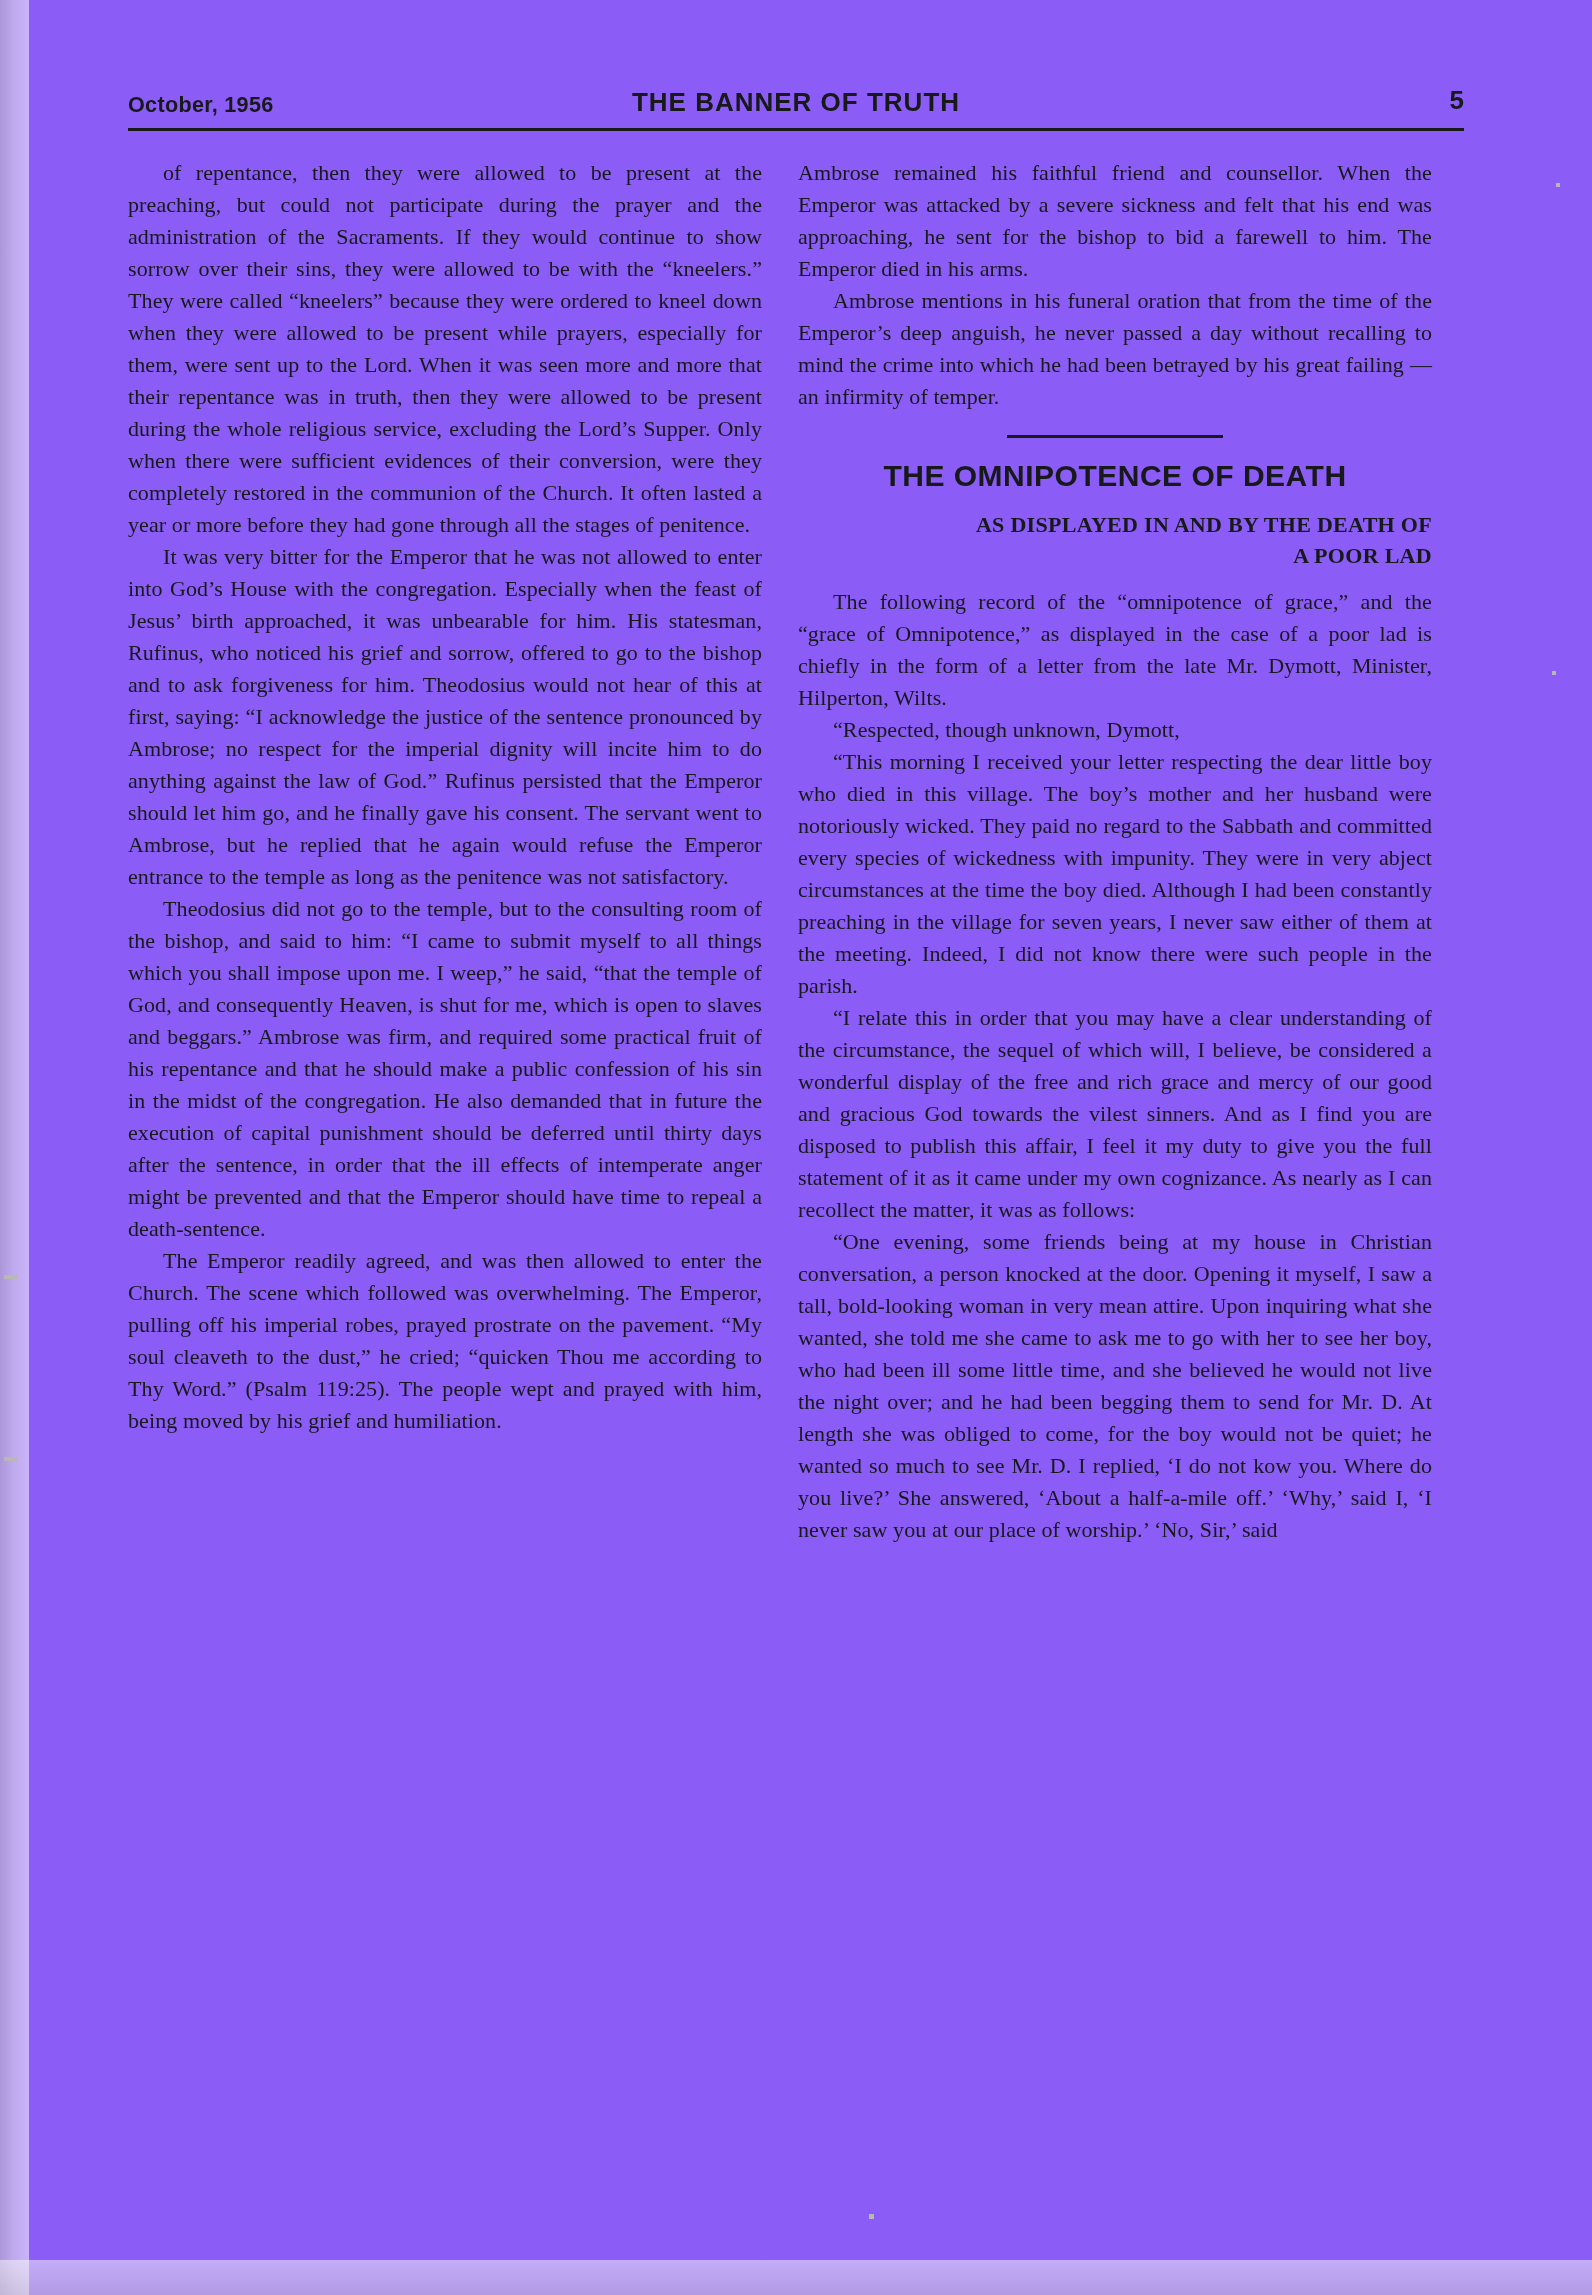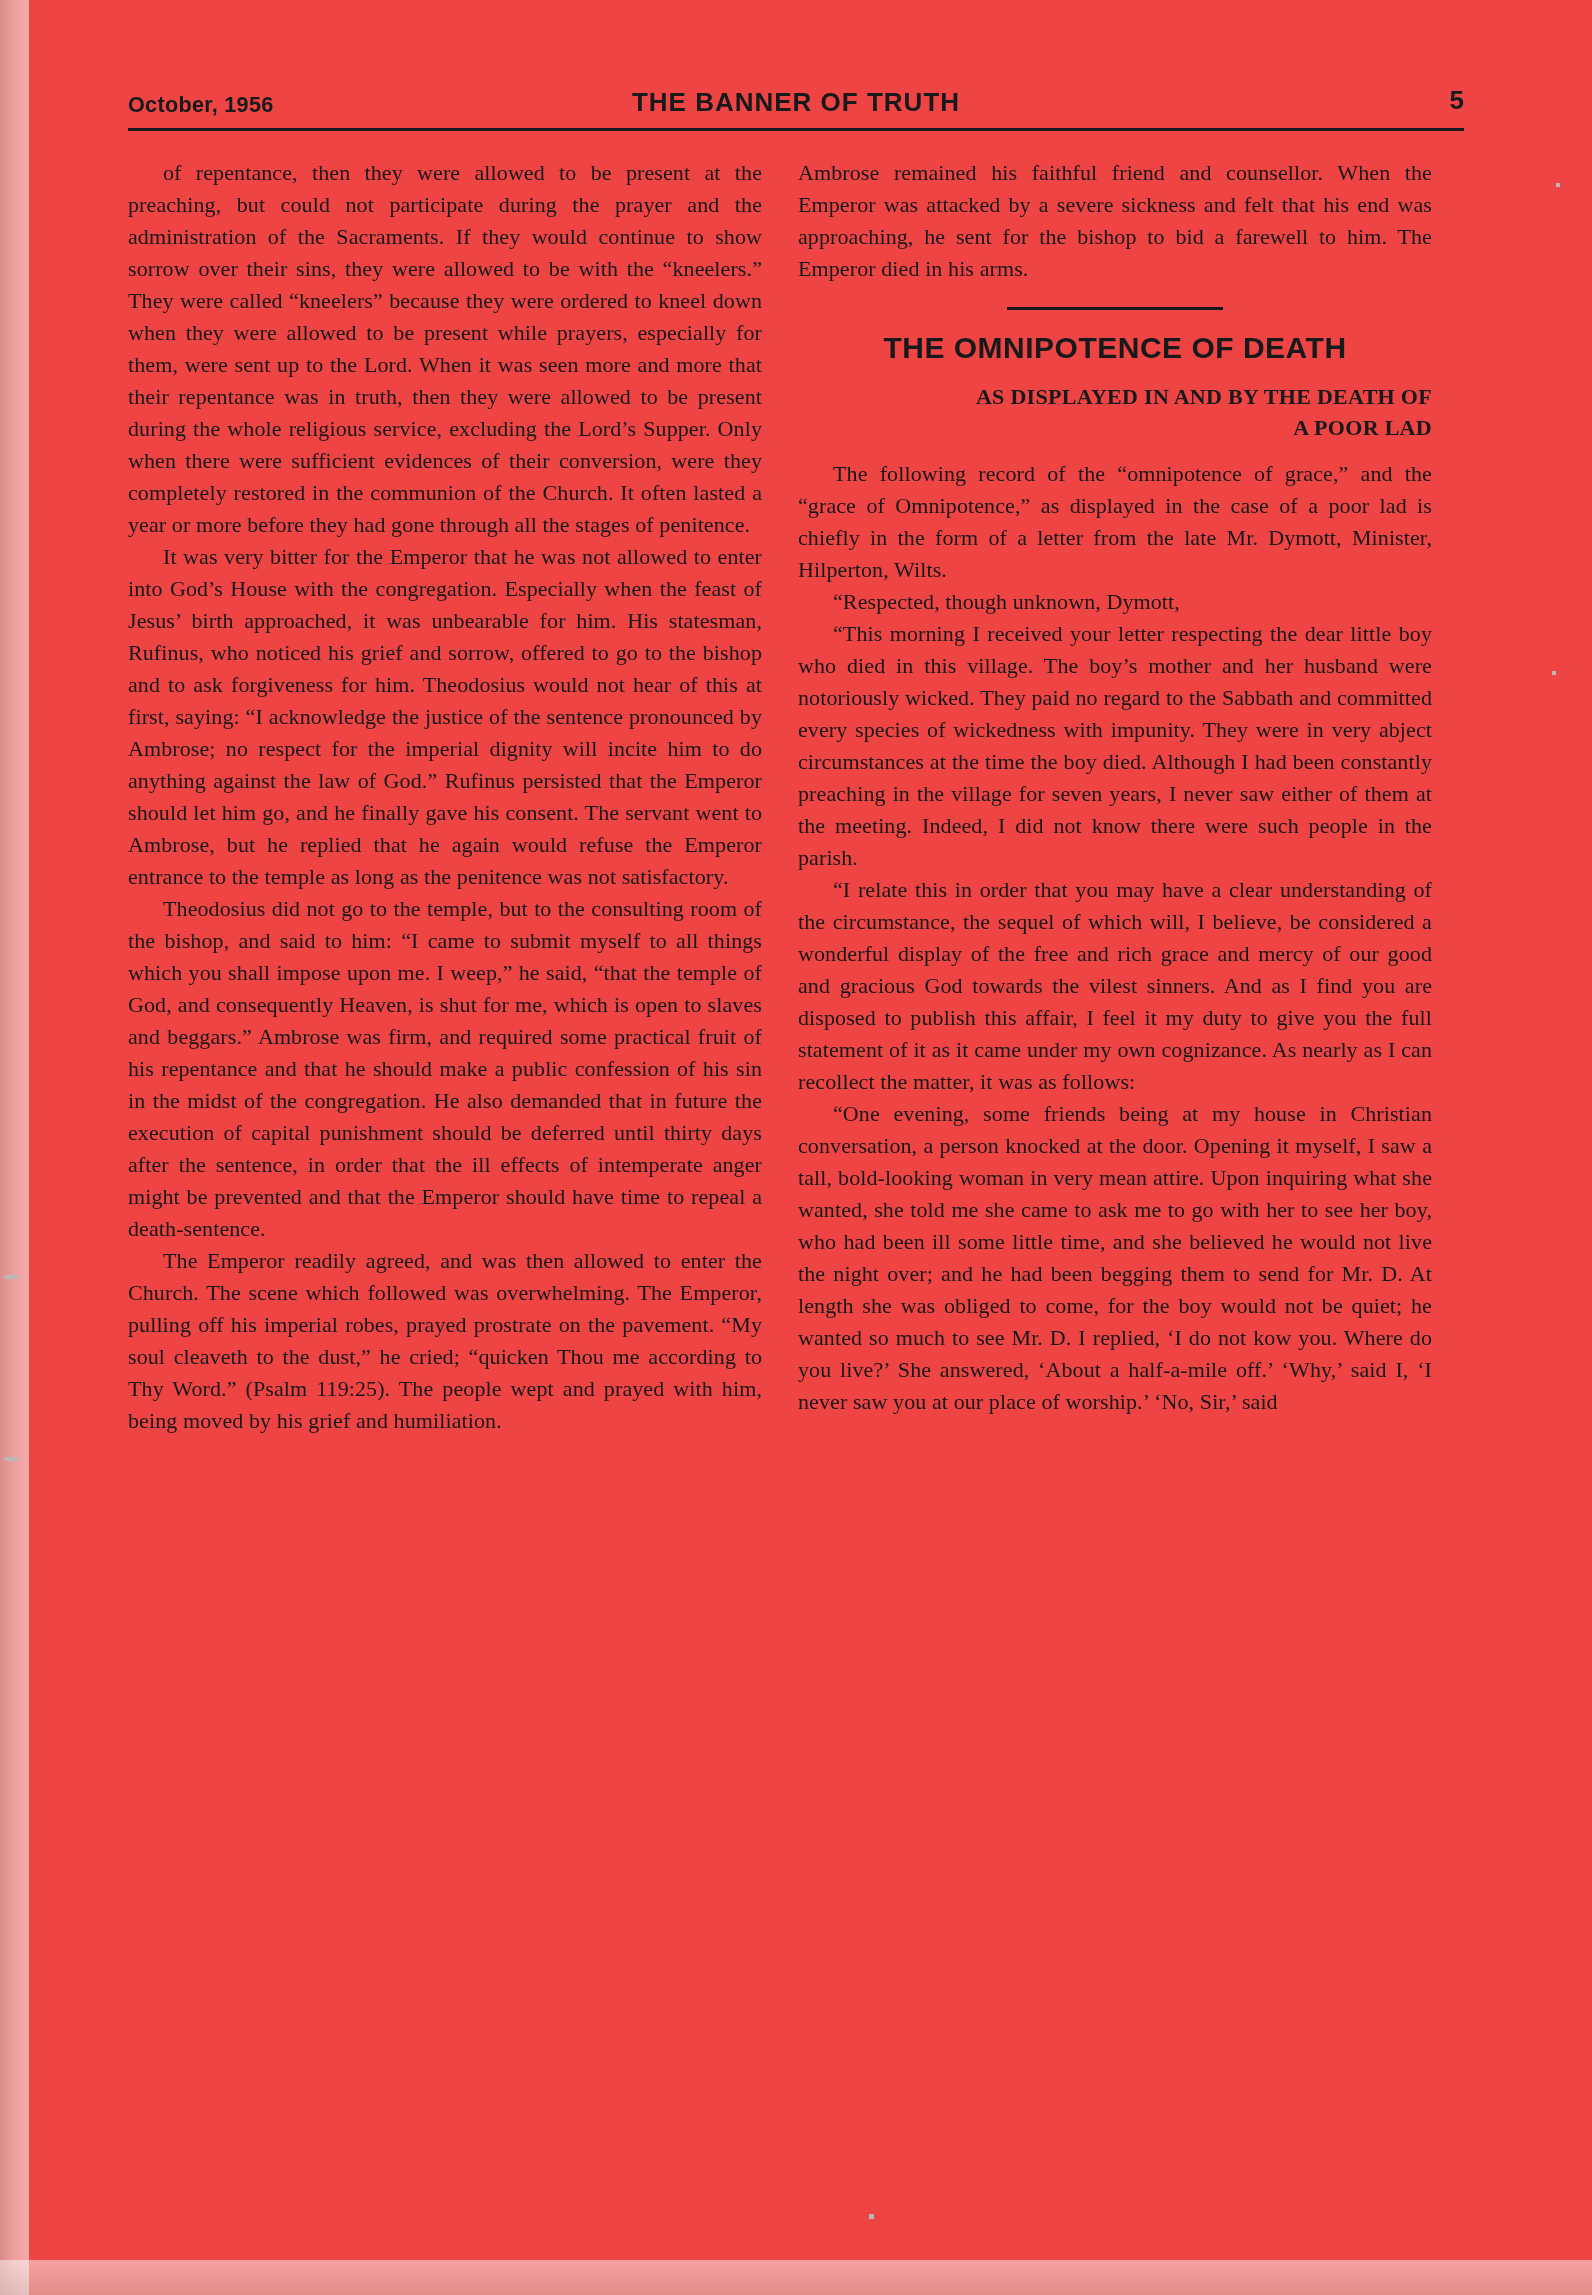--- a/index.html
+++ b/index.html
@@ -13,21 +13,21 @@
     font-family: "Liberation Serif", serif;
     color: #17191b;
     position: relative;
     overflow: hidden;
   }
   .page {
     position: absolute;
     left: 0; top: 0;
     width: 1592px;
     height: 2295px;
-    background: #ef4444;
+    background: #8b5cf6;
   }
   
   .scan-edge-left {
     position: absolute;
     left: 0; top: 0;
     width: 29px; height: 2295px;
     background: linear-gradient(to right, #c8c6c2 0%, #e9e8e5 45%, #fdfdfc 100%);
     opacity: .55;
   }
   .scan-edge-bottom {
@@ -164,20 +164,21 @@
 
       <div class="col">
         <p>of repentance, then they were allowed to be present at the preaching, but could not participate during the prayer and the administration of the Sacraments. If they would continue to show sorrow over their sins, they were allowed to be with the “kneelers.” They were called “kneelers” because they were ordered to kneel down when they were allowed to be present while prayers, especially for them, were sent up to the Lord. When it was seen more and more that their repentance was in truth, then they were allowed to be present during the whole religious service, excluding the Lord’s Supper. Only when there were sufficient evidences of their conversion, were they completely restored in the communion of the Church. It often lasted a year or more before they had gone through all the stages of penitence.</p>
         <p>It was very bitter for the Emperor that he was not allowed to enter into God’s House with the congregation. Especially when the feast of Jesus’ birth approached, it was unbearable for him. His statesman, Rufinus, who noticed his grief and sorrow, offered to go to the bishop and to ask forgiveness for him. Theodosius would not hear of this at first, saying: “I acknowledge the justice of the sentence pronounced by Ambrose; no respect for the imperial dignity will incite him to do anything against the law of God.” Rufinus persisted that the Emperor should let him go, and he finally gave his consent. The servant went to Ambrose, but he replied that he again would refuse the Emperor entrance to the temple as long as the penitence was not satisfactory.</p>
         <p>Theodosius did not go to the temple, but to the consulting room of the bishop, and said to him: “I came to submit myself to all things which you shall impose upon me. I weep,” he said, “that the temple of God, and consequently Heaven, is shut for me, which is open to slaves and beggars.” Ambrose was firm, and required some practical fruit of his repentance and that he should make a public confession of his sin in the midst of the congregation. He also demanded that in future the execution of capital punishment should be deferred until thirty days after the sentence, in order that the ill effects of intemperate anger might be prevented and that the Emperor should have time to repeal a death-sentence.</p>
         <p>The Emperor readily agreed, and was then allowed to enter the Church. The scene which followed was overwhelming. The Emperor, pulling off his imperial robes, prayed prostrate on the pavement. “My soul cleaveth to the dust,” he cried; “quicken Thou me according to Thy Word.” (Psalm 119:25). The people wept and prayed with him, being moved by his grief and humiliation.</p>
       </div>
 
       <div class="col">
         <p class="noindent">Ambrose remained his faithful friend and counsellor. When the Emperor was attacked by a severe sickness and felt that his end was approaching, he sent for the bishop to bid a farewell to him. The Emperor died in his arms.</p>
+        <p>Ambrose mentions in his funeral oration that from the time of the Emperor’s deep anguish, he never passed a day without recalling to mind the crime into which he had been betrayed by his great failing — an infirmity of temper.</p>
 
         <div class="sec-divider"></div>
         <div class="sec-title">THE OMNIPOTENCE OF DEATH</div>
         <div class="sec-sub">
           <span>AS DISPLAYED IN AND BY THE DEATH OF</span><br>
           <span>A POOR LAD</span>
         </div>
 
         <p>The following record of the “omnipotence of grace,” and the “grace of Omnipotence,” as displayed in the case of a poor lad is chiefly in the form of a letter from the late Mr. Dymott, Minister, Hilperton, Wilts.</p>
         <p>“Respected, though unknown, Dymott,</p>

